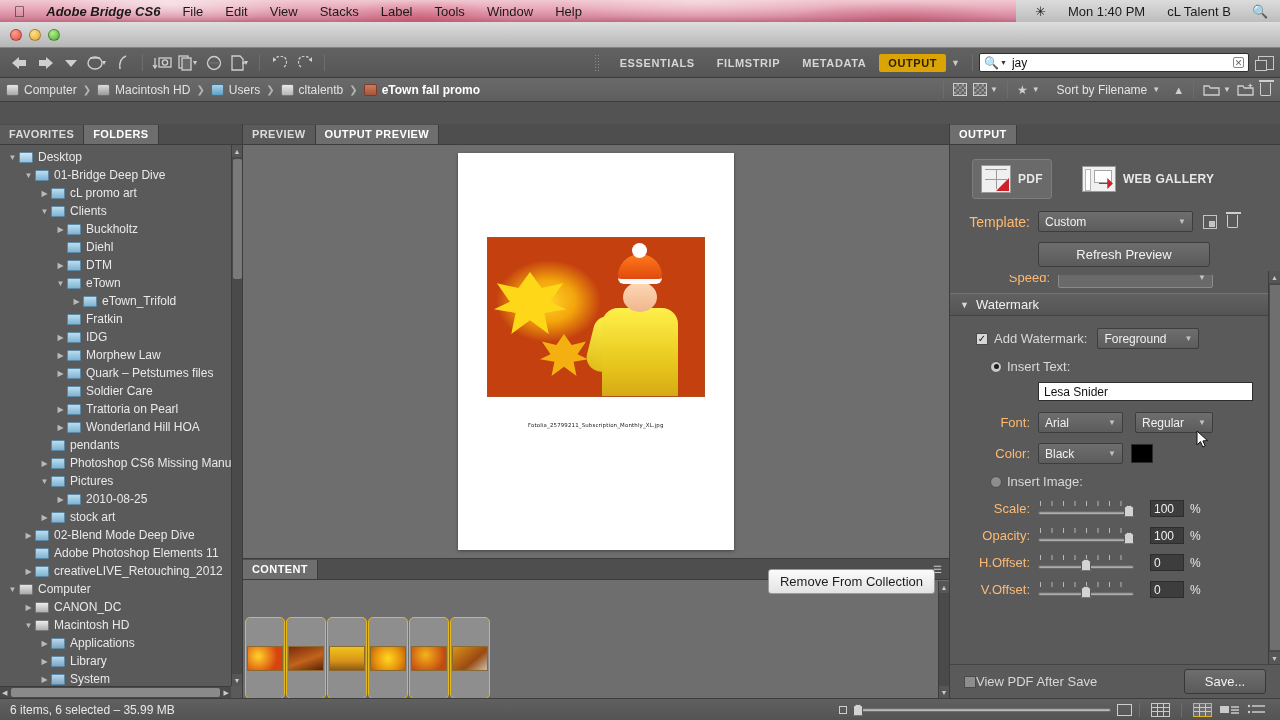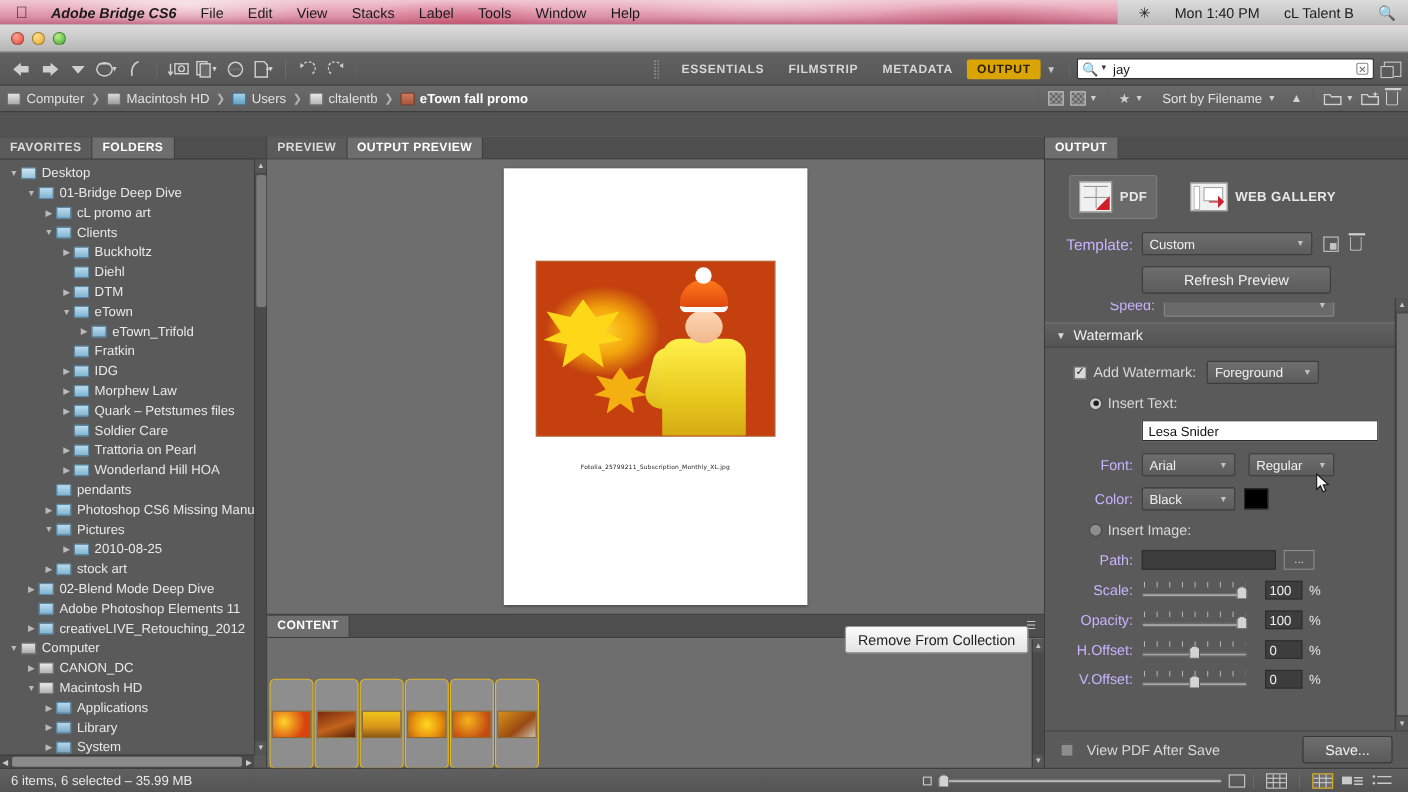--- a/index.html
+++ b/index.html
@@ -177,21 +177,21 @@
      linear-gradient(#9a9a9a,#9a9a9a) 0 50%/100% 1px no-repeat,
      linear-gradient(#9a9a9a,#9a9a9a) 50% 0/1px 100% no-repeat;}
   .pdficon .a{position:absolute;right:1px;bottom:1px;width:13px;height:13px;background:#cf1f2a;
      clip-path:polygon(0 100%,100% 100%,100% 0);}
   .wgicon{width:34px;height:26px;background:#f0f0f0;border:1px solid #9a9a9a;position:relative;}
   .wgicon .sb{position:absolute;left:2px;top:2px;width:6px;height:22px;background:#fff;border:1px solid #b5b5b5;}
   .wgicon .bx{position:absolute;left:11px;top:3px;right:3px;height:13px;border:1px solid #a5a5a5;background:#fff;}
   .wgicon .a{position:absolute;right:2px;bottom:2px;width:14px;height:11px;background:#cf1f2a;
      clip-path:polygon(0 45%,60% 45%,60% 0,100% 50%,60% 100%,60% 55%,0 55%);}
   .rowline{display:flex;align-items:center;padding:2px 10px 2px 0;margin-bottom:6px;}
-  .rlabel{width:78px;text-align:right;padding-right:8px;font-size:13px;color:#c4b5fd;}
+  .rlabel{width:78px;text-align:right;padding-right:8px;font-size:13px;color:#fdba74;}
   .ddown{height:21px;background:linear-gradient(180deg,#6e6e6e,#5c5c5c);border:1px solid #3d3d3d;
     border-radius:2px;display:flex;align-items:center;padding:0 6px;font-size:12px;color:#f0f0f0;}
   .ddown .cv{margin-left:auto;font-size:8px;color:#c2c2c2;}
   .sqbtn{width:14px;height:14px;border:1px solid #c4c4c4;margin-left:10px;position:relative;}
   .sqbtn:after{content:"";position:absolute;right:1px;bottom:1px;width:6px;height:6px;background:#c4c4c4;}
   .btn{background:linear-gradient(180deg,#6e6e6e,#5b5b5b);border:1px solid #3d3d3d;border-radius:3px;
     color:#f2f2f2;font-size:13px;padding:4px 0;text-align:center;}
   .secthead{display:flex;align-items:center;gap:7px;padding:3px 0 3px 10px;
     background:linear-gradient(180deg,#616161,#545454);border-top:1px solid #747474;border-bottom:1px solid #444;}
   .secthead .tri{font-size:9px;color:#d8d8d8;width:auto;}
@@ -757,25 +757,20 @@
             <span class="cv">▼</span>
           </div>
           <div class="swatch"></div>
         </div>
 
         <div class="rowline" style="padding-left:30px;margin-bottom:7px;">
           <div class="radio off"></div>
           <span style="font-size:13px;margin-left:5px;">Insert Image:</span>
         </div>
 
-        <div class="rowline">
-          <div class="rlabel">Path:</div>
-          <div id="pathfield"></div>
-          <div class="dotsbtn">...</div>
-        </div>
 
         <div class="rowline">
           <div class="rlabel">Scale:</div>
           <div class="slider" style="width:96px;">
             <div class="ticks"></div>
               <div class="track"></div>
             <div class="knob" style="right:0;"></div>
           </div>
           <div class="numfield" style="margin-left:16px;">100</div>
           <span class="unit">%</span>
@@ -816,21 +811,21 @@
       </div>
 
       <div id="rightscroll">
         <div class="sarrow">▲</div>
         <div class="thumb"></div>
         <div class="sarrow" style="position:absolute;bottom:0;left:0;right:0;">▼</div>
       </div>
 
       <div id="savebar">
         <div class="cbox off"></div>
-        <span style="font-size:13px;margin-left:12px;">View PDF After Save</span>
+        <span style="font-size:13px;margin-left:0;">View PDF After Save</span>
         <div id="savebtn">Save...</div>
       </div>
     </div>
   </div>
 
   <div id="status">
     <span>6 items, 6 selected – 35.99 MB</span>
     <div class="stspacer"></div>
     <div class="zslider">
       <div class="zsm"></div>

